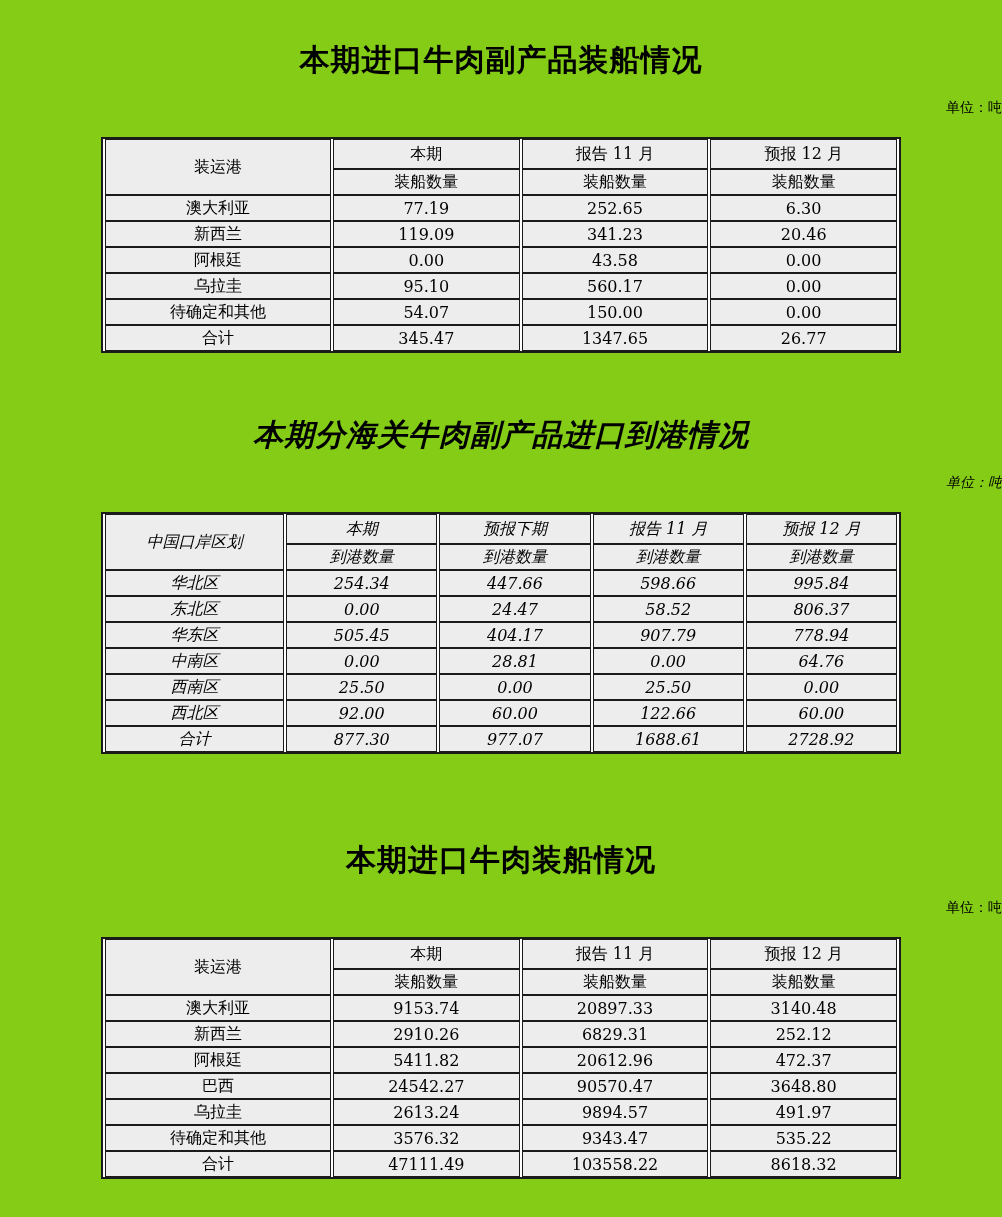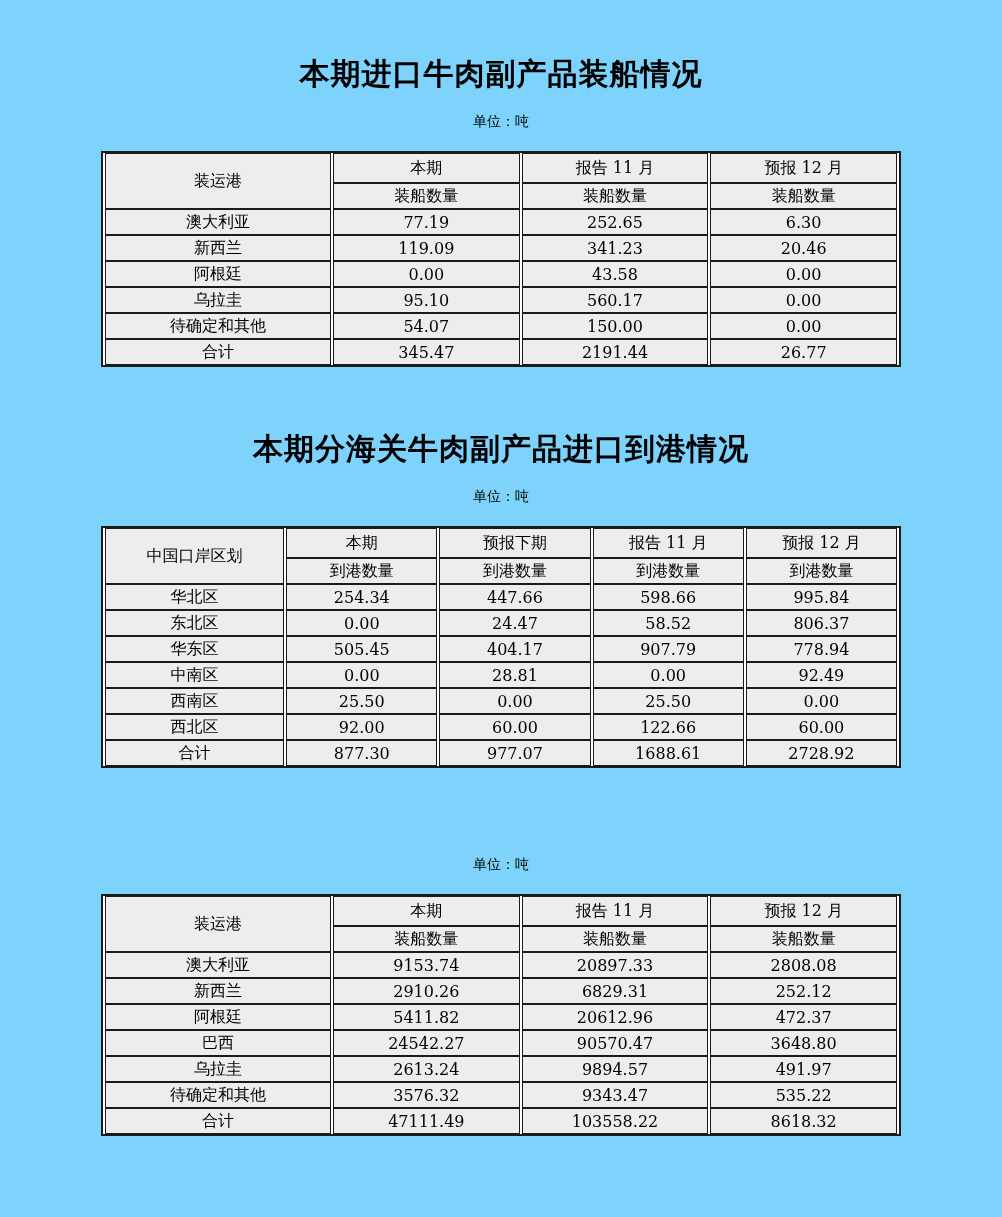--- a/index.html
+++ b/index.html
@@ -1,36 +1,36 @@
 <!DOCTYPE html>
 <html><head>
 <meta charset="utf-8">
 <style>
   html, body { margin: 0; padding: 0; background: #ffffff; }
   .page {
     width: 1002px;
     min-height: 1217px;
     margin: 0 auto;
     box-sizing: border-box;
-    padding-top: 56px;
-    background: #7dd3fc;
+    padding-top: 42px;
+    background: #84cc16;
     color: #000000;
     font-family: "DejaVu Serif", "Liberation Serif", serif;
   }
   .section-title {
     margin: 0;
     text-align: center;
     font-size: 30px;
     line-height: 36px;
     font-weight: bold;
     letter-spacing: 1px;
   }
   .unit-label {
     margin: 21px 0 0 0;
-    text-align: center;
+    text-align: right;
     font-size: 14px;
     line-height: 17px;
   }
   .table-wrap {
     width: 800px;
     margin: 21px auto 0 auto;
   }
   table.data-table {
     width: 100%;
     table-layout: fixed;
@@ -49,21 +49,21 @@
     padding: 0;
     height: 24px;
     overflow: hidden;
     white-space: nowrap;
   }
   .data-table thead tr:first-child th { height: 28px; }
   
   table.t4 thead tr:first-child th:first-child { width: 28.5%; }
   
   table.t5 thead tr:first-child th:first-child { width: 22.6%; }
-  .section-2 { margin-top: 64px; }
+  .section-2 { margin-top: 64px; font-style: italic; }
   .section-3 { margin-top: 88px; }
 </style>
 </head>
 <body>
 
 <div class="page">
 
   <section class="section-1">
     <h1 class="section-title">本期进口牛肉副产品装船情况</h1>
     <p class="unit-label">单位：吨</p>
@@ -109,21 +109,21 @@
             </tr>
             <tr>
               <td>待确定和其他</td>
               <td>54.07</td>
               <td>150.00</td>
               <td>0.00</td>
             </tr>
             <tr>
               <td>合计</td>
               <td>345.47</td>
-              <td>2191.44</td>
+              <td>1347.65</td>
               <td>26.77</td>
             </tr>
           </tbody>
         </table>
     </div>
   </section>
 
   <section class="section-2">
     <h1 class="section-title">本期分海关牛肉副产品进口到港情况</h1>
     <p class="unit-label">单位：吨</p>
@@ -164,21 +164,21 @@
               <td>505.45</td>
               <td>404.17</td>
               <td>907.79</td>
               <td>778.94</td>
             </tr>
             <tr>
               <td>中南区</td>
               <td>0.00</td>
               <td>28.81</td>
               <td>0.00</td>
-              <td>92.49</td>
+              <td>64.76</td>
             </tr>
             <tr>
               <td>西南区</td>
               <td>25.50</td>
               <td>0.00</td>
               <td>25.50</td>
               <td>0.00</td>
             </tr>
             <tr>
               <td>西北区</td>
@@ -193,20 +193,21 @@
               <td>977.07</td>
               <td>1688.61</td>
               <td>2728.92</td>
             </tr>
           </tbody>
         </table>
     </div>
   </section>
 
   <section class="section-3">
+    <h1 class="section-title">本期进口牛肉装船情况</h1>
     <p class="unit-label">单位：吨</p>
     <div class="table-wrap">
       <table class="data-table t4" data-table="sections.2.table">
           <thead>
             <tr>
               <th rowspan="2">装运港</th>
               <th>本期</th>
               <th>报告 11 月</th>
               <th>预报 12 月</th>
             </tr>
@@ -214,21 +215,21 @@
               <th>装船数量</th>
               <th>装船数量</th>
               <th>装船数量</th>
             </tr>
           </thead>
           <tbody>
             <tr>
               <td>澳大利亚</td>
               <td>9153.74</td>
               <td>20897.33</td>
-              <td>2808.08</td>
+              <td>3140.48</td>
             </tr>
             <tr>
               <td>新西兰</td>
               <td>2910.26</td>
               <td>6829.31</td>
               <td>252.12</td>
             </tr>
             <tr>
               <td>阿根廷</td>
               <td>5411.82</td>

